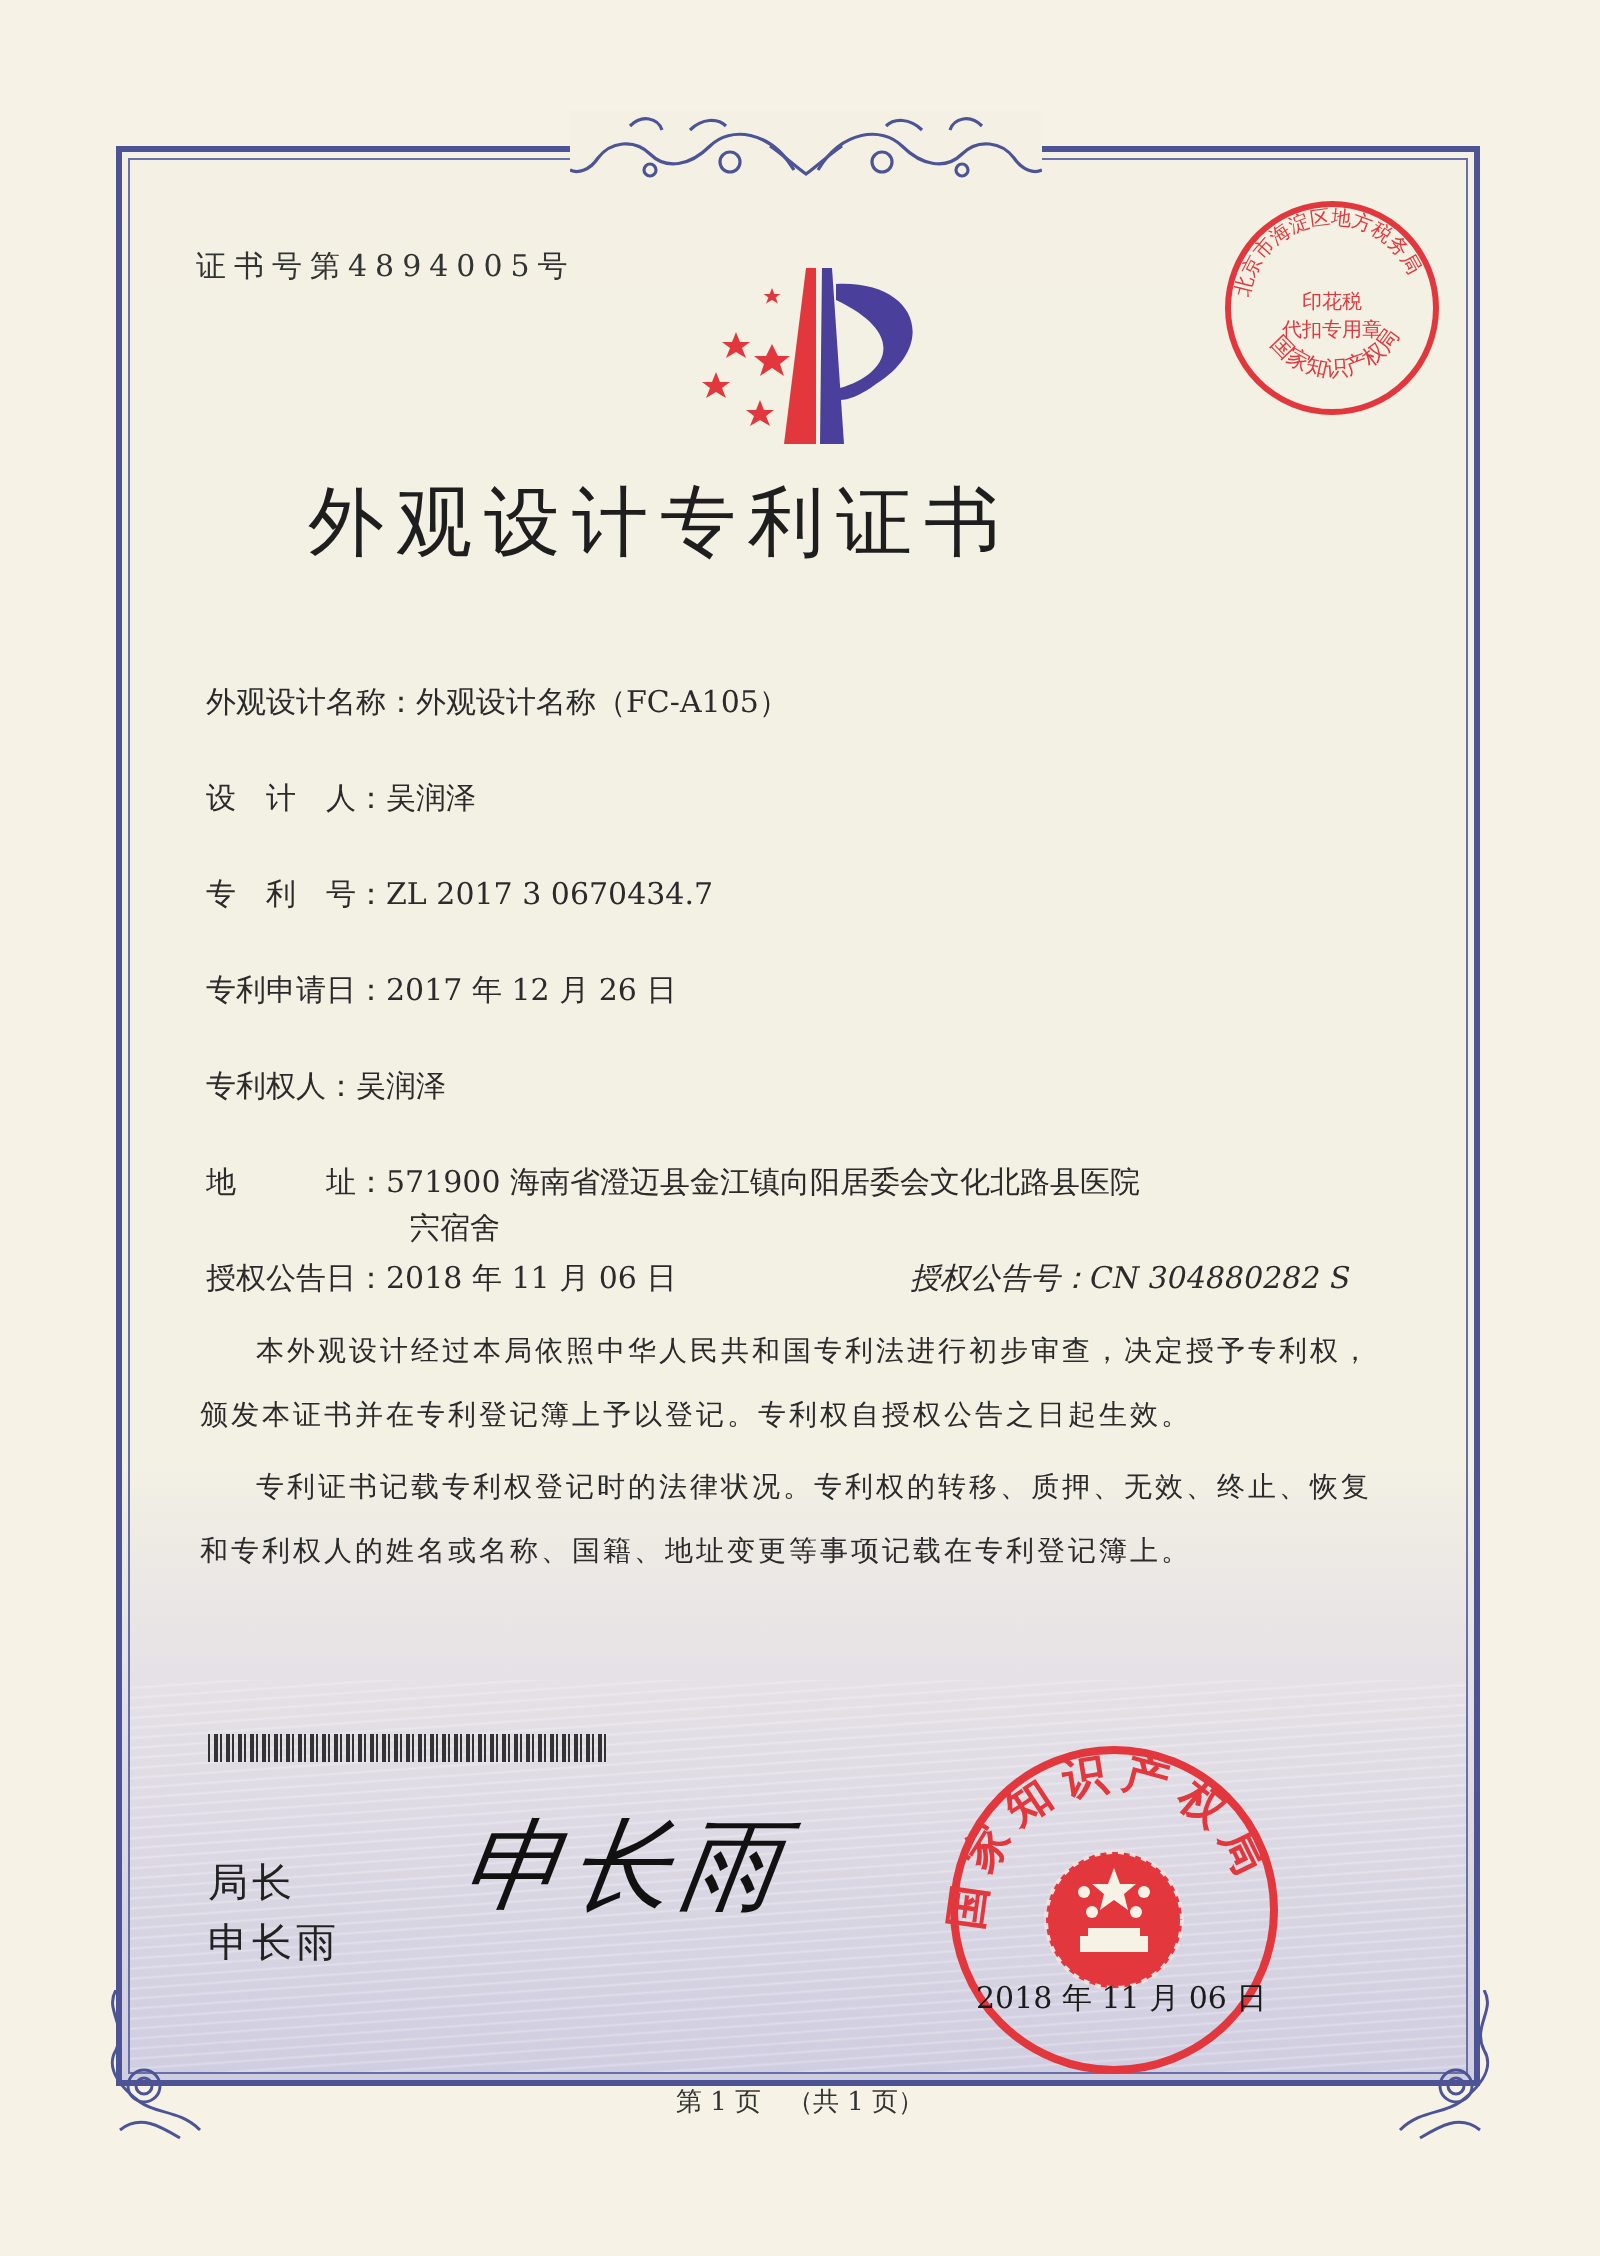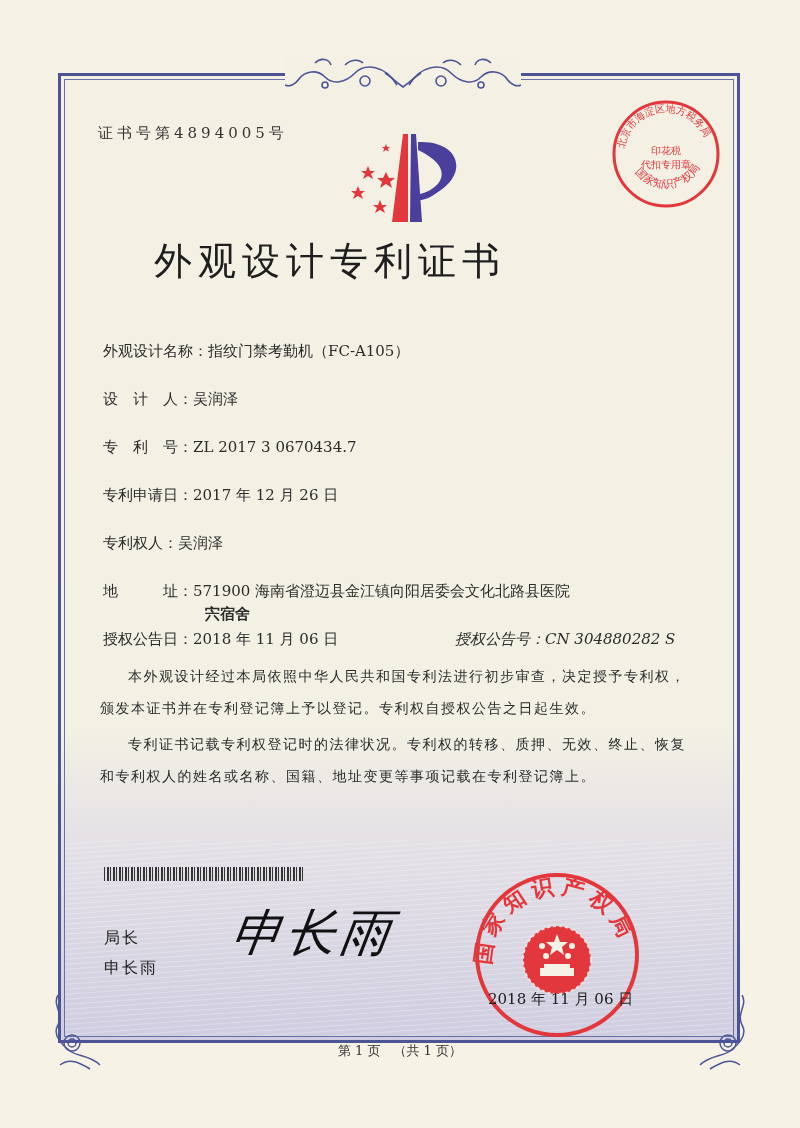--- a/index.html
+++ b/index.html
@@ -31,21 +31,21 @@
   .corner { position:absolute; width:60px; height:80px; }
   .abs { position:absolute; white-space:nowrap; }
   .cert-no { left:98px; top:124px; font-size:15px; letter-spacing:4px; color:#333; }
   .title { left:0; width:660px; text-align:center; top:236px; font-size:38px; letter-spacing:6px; color:#1e1e1e; font-family:"DejaVu Sans", sans-serif; }
   .field { font-size:15px; color:#2b2b2b; }
   .para { left:100px; width:600px; font-size:14px; line-height:32px; color:#2b2b2b; white-space:normal; letter-spacing:1.5px; }
   .para p { margin:0 0 4px 0; text-indent:28px; }
   .barcode { left:104px; top:867px; width:200px; height:14px;
     background:repeating-linear-gradient(90deg,#333 0px,#333 1px,transparent 1px,transparent 3px,#333 3px,#333 5px,transparent 5px,transparent 6px);
   }
-  .sig-label { font-family:"DejaVu Sans", sans-serif; font-size:16px; color:#222; letter-spacing:2px; }
+  .sig-label { font-family:"DejaVu Sans", sans-serif; font-size:20px; color:#222; letter-spacing:2px; }
   .signature { left:232px; top:900px; font-size:50px; font-family:"DejaVu Serif", serif; font-style:italic; color:#111; letter-spacing:4px; transform:skewX(-8deg); }
   .page-no { left:0; width:800px; text-align:center; top:1042px; font-size:13px; color:#333; }
   .seal-date { left:488px; top:990px; font-size:15px; color:#1b1b1b; }
   .stamp-red { position:absolute; }
 </style>
 </head>
 <body>
 
 <div class="frame">
   <div class="frame-inner">
@@ -110,38 +110,38 @@
     <polygon points="30,34 32,39 37,39 33,42 35,47 30,44 25,47 27,42 23,39 28,39"></polygon>
     <polygon points="48,40 51,46 57,46 52,50 54,56 48,52 42,56 44,50 39,46 45,46"></polygon>
     <polygon points="20,54 22,59 27,59 23,62 25,67 20,64 15,67 17,62 13,59 18,59"></polygon>
     <polygon points="42,68 44,73 49,73 45,76 47,81 42,78 37,81 39,76 35,73 40,73"></polygon>
   </g>
 </svg>
 
 <div class="abs title">外观设计专利证书</div>
 
 <div class="abs field" style="left:103px;top:342px;">
-  <span>外观设计名称：</span><span>指纹门禁考勤机（FC-A105）</span>
+  <span>外观设计名称：</span><span>外观设计名称（FC-A105）</span>
 </div>
 <div class="abs field" style="left:103px;top:390px;">
   <span>设　计　人：</span><span>吴润泽</span>
 </div>
 <div class="abs field" style="left:103px;top:438px;">
   <span>专　利　号：</span><span>ZL 2017 3 0670434.7</span>
 </div>
 <div class="abs field" style="left:103px;top:486px;text-align:right;">
   <span>专利申请日：</span><span>2017 年 12 月 26 日</span>
 </div>
 <div class="abs field" style="left:103px;top:534px;">
   <span>专利权人：</span><span>吴润泽</span>
 </div>
 <div class="abs field" style="left:103px;top:582px;">
   <span>地　　　址：</span><span>571900 海南省澄迈县金江镇向阳居委会文化北路县医院</span>
 </div>
-<div class="abs field" style="left:205px;top:605px;font-weight:bold;">宍宿舍</div>
+<div class="abs field" style="left:205px;top:605px;">宍宿舍</div>
 <div class="abs field" style="left:103px;top:630px;">
   <span>授权公告日：</span><span>2018 年 11 月 06 日</span>
 </div>
 <div class="abs field" style="left:455px;top:630px;font-style:italic;">
   <span>授权公告号：</span><span>CN 304880282 S</span>
 </div>
 
 <div class="abs para" style="top:660px;">
   <p>本外观设计经过本局依照中华人民共和国专利法进行初步审查，决定授予专利权，颁发本证书并在专利登记簿上予以登记。专利权自授权公告之日起生效。</p>
   <p>专利证书记载专利权登记时的法律状况。专利权的转移、质押、无效、终止、恢复和专利权人的姓名或名称、国籍、地址变更等事项记载在专利登记簿上。</p>

